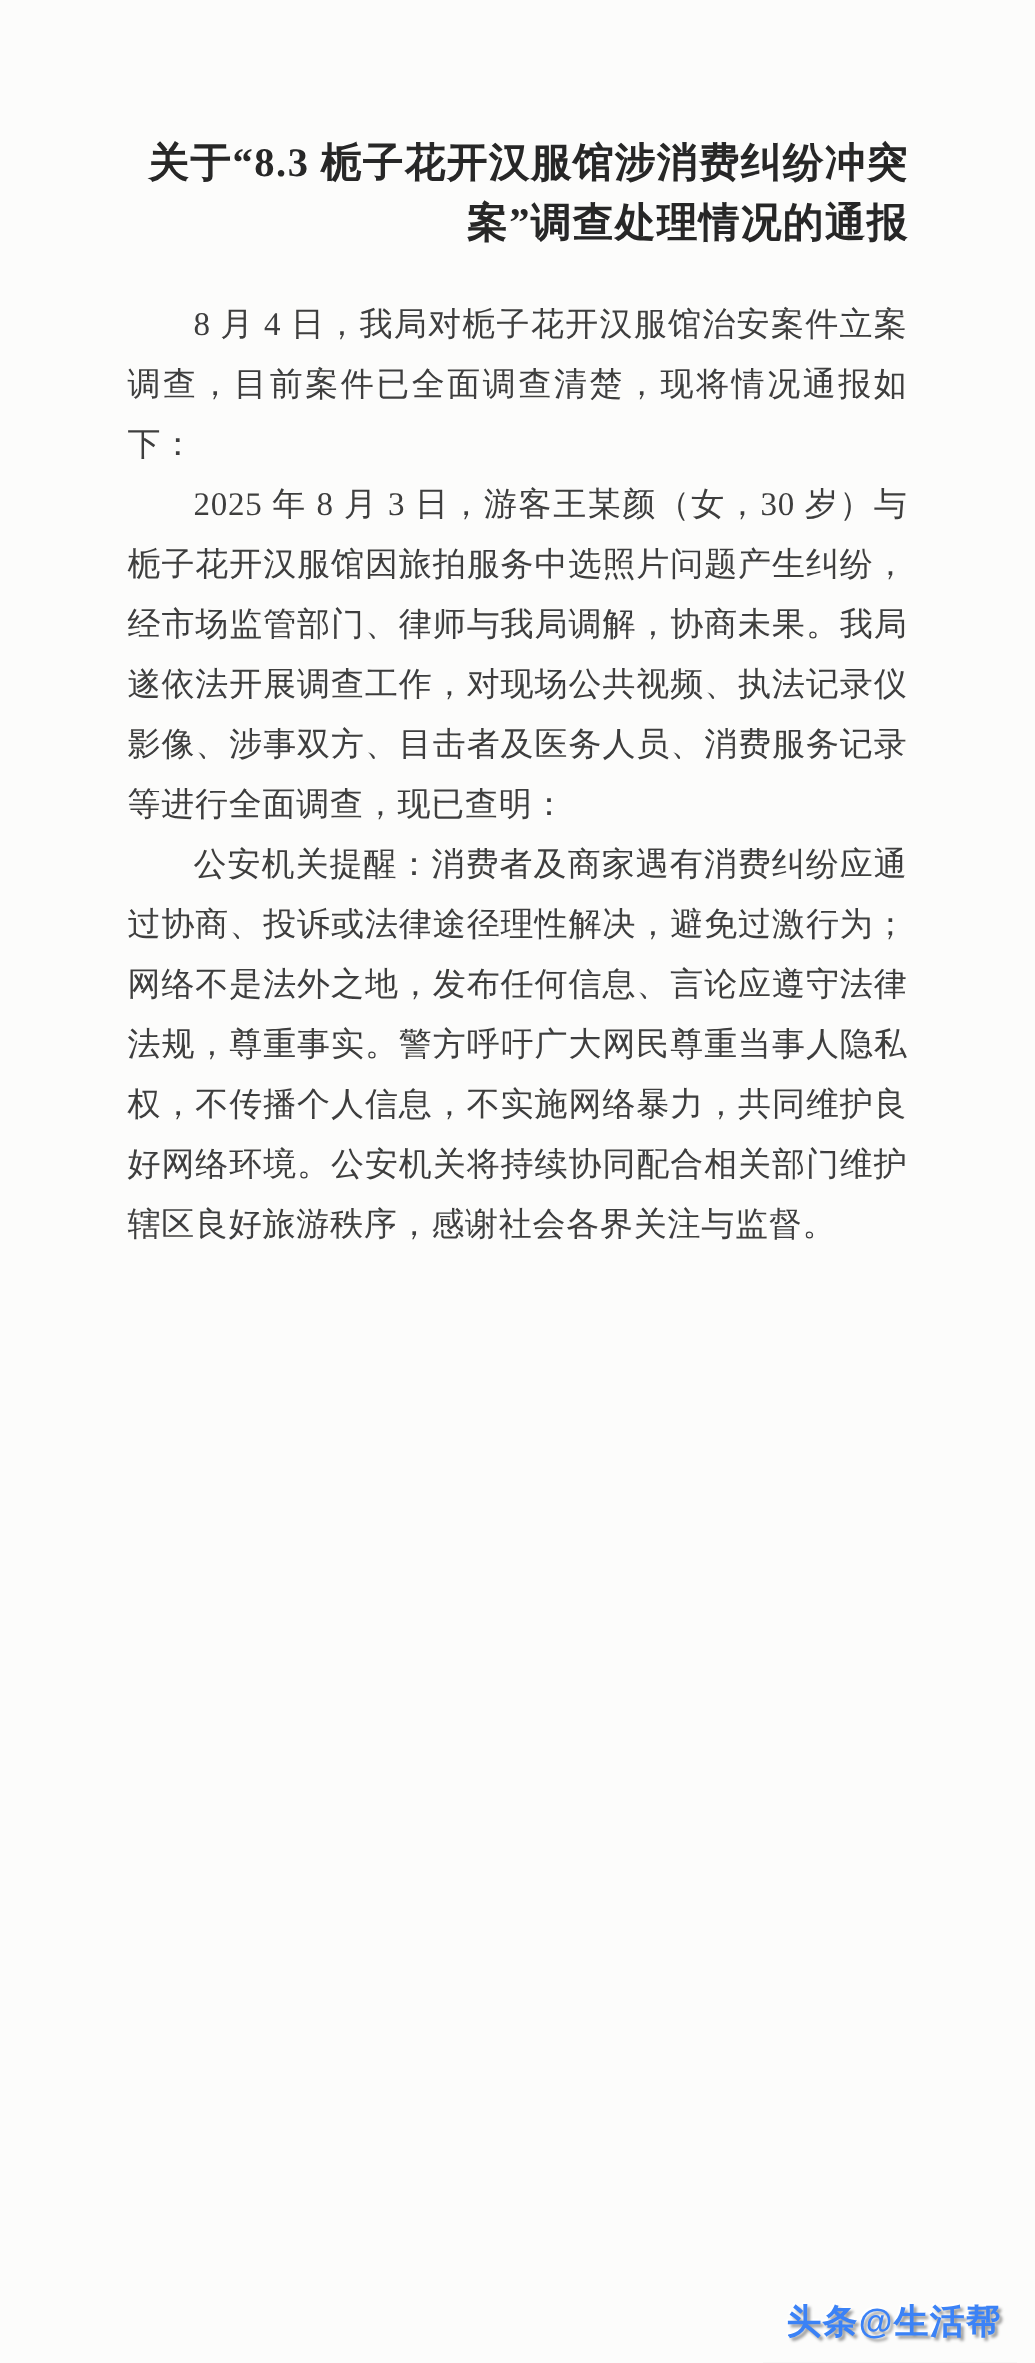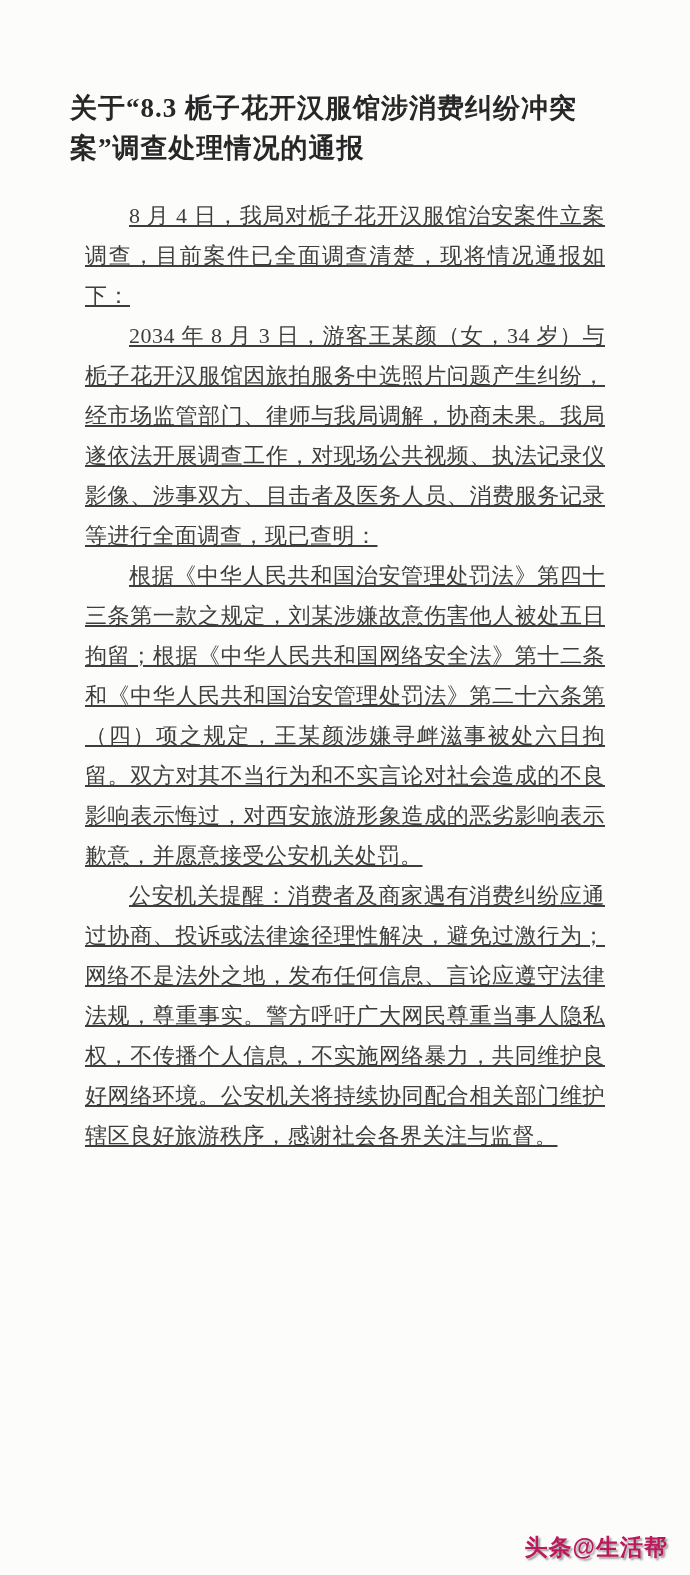--- a/index.html
+++ b/index.html
@@ -12,62 +12,60 @@
     width: 690px;
     height: 1575px;
     margin: 0 auto;
     background: #fcfcfb;
     overflow: hidden;
     font-family: "Liberation Serif", "DejaVu Serif", serif;
     color: #3c3c3c;
   }
   .doc-title {
     margin: 88px 84px 0 70px;
-    text-align: left;
+    text-align: right;
     font-size: 27px;
     font-weight: bold;
     line-height: 40px;
     color: #272727;
     letter-spacing: 1px;
   }
   .doc-body {
     margin: 28px 85px 0 85px;
   }
   .doc-body p {
     margin: 0;
     font-size: 22px;
     line-height: 40px;
     text-align: justify;
     text-justify: inter-ideograph;
     text-indent: 2em;
     letter-spacing: 0.5px;
     color: #3e3e3e;
-    text-decoration: underline;
   }
   .watermark {
     position: absolute;
     right: 22px;
     bottom: 12px;
     font-size: 23px;
     font-weight: bold;
     letter-spacing: 1px;
-    color: #be185d;
+    color: #3b82f6;
     text-shadow: 2px 2px 2px #9b9b9b, -1px -1px 1px #ffffff;
     font-family: "Liberation Sans", "DejaVu Sans", sans-serif;
   }
 </style>
 </head>
 <body>
 
 <div class="page">
 
   <h1 class="doc-title">关于“8.3 栀子花开汉服馆涉消费纠纷冲突案”调查处理情况的通报</h1>
 
   <div class="doc-body">
     <p>8 月 4 日，我局对栀子花开汉服馆治安案件立案调查，目前案件已全面调查清楚，现将情况通报如下：</p>
-    <p>2034 年 8 月 3 日，游客王某颜（女，34 岁）与栀子花开汉服馆因旅拍服务中选照片问题产生纠纷，经市场监管部门、律师与我局调解，协商未果。我局遂依法开展调查工作，对现场公共视频、执法记录仪影像、涉事双方、目击者及医务人员、消费服务记录等进行全面调查，现已查明：</p>
-    <p>根据《中华人民共和国治安管理处罚法》第四十三条第一款之规定，刘某涉嫌故意伤害他人被处五日拘留；根据《中华人民共和国网络安全法》第十二条和《中华人民共和国治安管理处罚法》第二十六条第（四）项之规定，王某颜涉嫌寻衅滋事被处六日拘留。双方对其不当行为和不实言论对社会造成的不良影响表示悔过，对西安旅游形象造成的恶劣影响表示歉意，并愿意接受公安机关处罚。</p>
+    <p>2025 年 8 月 3 日，游客王某颜（女，30 岁）与栀子花开汉服馆因旅拍服务中选照片问题产生纠纷，经市场监管部门、律师与我局调解，协商未果。我局遂依法开展调查工作，对现场公共视频、执法记录仪影像、涉事双方、目击者及医务人员、消费服务记录等进行全面调查，现已查明：</p>
     <p>公安机关提醒：消费者及商家遇有消费纠纷应通过协商、投诉或法律途径理性解决，避免过激行为；网络不是法外之地，发布任何信息、言论应遵守法律法规，尊重事实。警方呼吁广大网民尊重当事人隐私权，不传播个人信息，不实施网络暴力，共同维护良好网络环境。公安机关将持续协同配合相关部门维护辖区良好旅游秩序，感谢社会各界关注与监督。</p>
   </div>
 
   <div class="watermark">头条@生活帮</div>
 
 </div>
 
 </body></html>

